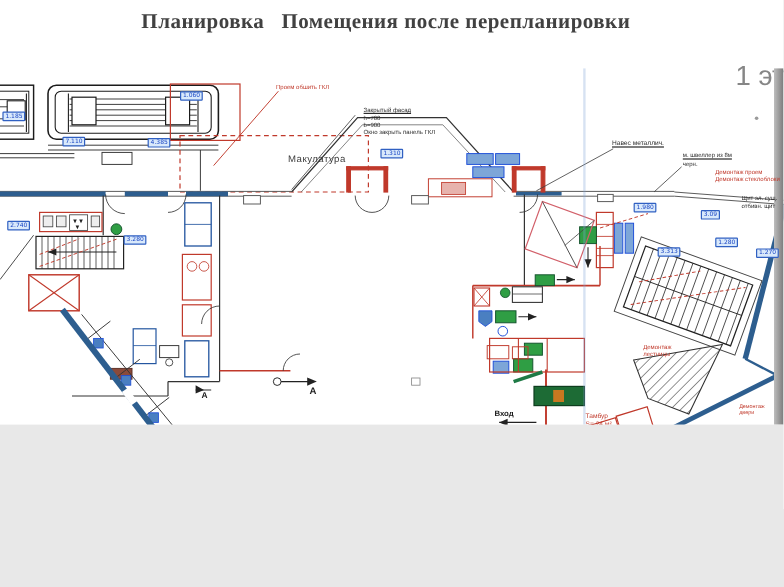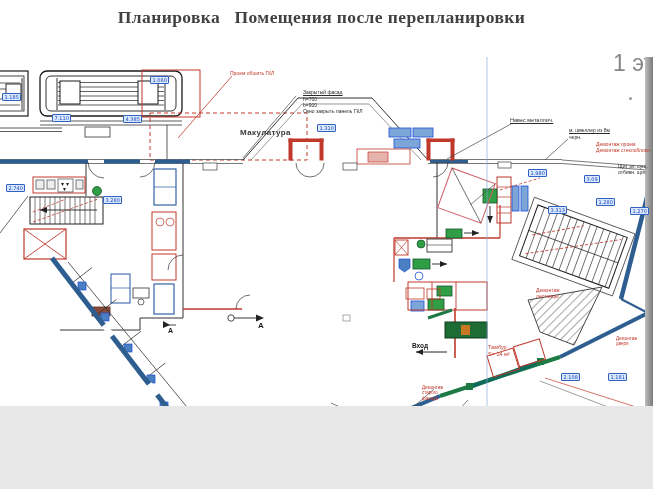--- a/index.html
+++ b/index.html
@@ -1,37 +1,37 @@
 <!DOCTYPE html>
 <html><head>
 <meta charset="utf-8">
 <style>
   html,body{margin:0;padding:0;background:#e8e8e8;}
-  .page{position:relative;width:653px;height:406px;background:#ffffff;overflow:hidden;
+  .page{position:relative;width:653px;height:354px;background:#ffffff;overflow:hidden;
         font-family:"Liberation Sans",sans-serif;}
   .title{position:absolute;top:7px;left:0;right:10px;text-align:center;
          font-family:"Liberation Serif",serif;font-weight:bold;font-size:17.5px;
          color:#414141;letter-spacing:.4px;white-space:pre;}
   .floor{position:absolute;left:613px;top:50px;font-size:23px;color:#868686;
          font-family:"Liberation Sans",sans-serif;white-space:nowrap;}
   .speck{position:absolute;left:629px;top:97px;width:3px;height:3px;background:#9a9a9a;border-radius:50%;}
   .scan-edge{position:absolute;right:0;top:57px;bottom:0;width:8px;
              background:linear-gradient(to right,#bdbdbd,#7b7b7b);}
   .fold-line{position:absolute;left:486px;top:57px;bottom:0;width:2px;
              background:rgba(130,165,215,.32);}
   svg{position:absolute;left:0;top:0;}
   .dim{position:absolute;font-size:5px;line-height:6px;color:#1a46c4;background:#d9e9fb;
        border:1px solid #3060c2;border-radius:1px;padding:0 1.5px;white-space:nowrap;
        font-family:"DejaVu Sans",sans-serif;z-index:5;}
   .ann{position:absolute;font-size:5px;line-height:6.2px;color:#2b2b2b;white-space:pre-line;z-index:4;}
   .ann.red{color:#c0392b;}
   .ann.u{text-decoration:underline;}
   .ann.s45{font-size:4.5px;line-height:5.4px;}
   .ann.s55{font-size:5.5px;line-height:6.6px;}
-  .room-label{position:absolute;font-size:8px;color:#3a3a3a;font-weight:bold;letter-spacing:.4px;z-index:4;padding-left:48px;}
+  .room-label{position:absolute;font-size:8px;color:#3a3a3a;font-weight:normal;letter-spacing:.4px;z-index:4;padding-left:48px;}
   .letter{position:absolute;font-size:8px;color:#1c1c1c;font-weight:bold;z-index:4;}
   .vhod{position:absolute;font-size:6.5px;color:#1c1c1c;font-weight:bold;z-index:4;}
 </style>
 </head>
 <body>
 
 <div class="page">
 
   <div class="title">Планировка   Помещения после перепланировки</div>
   <div class="floor">1 эт</div>

